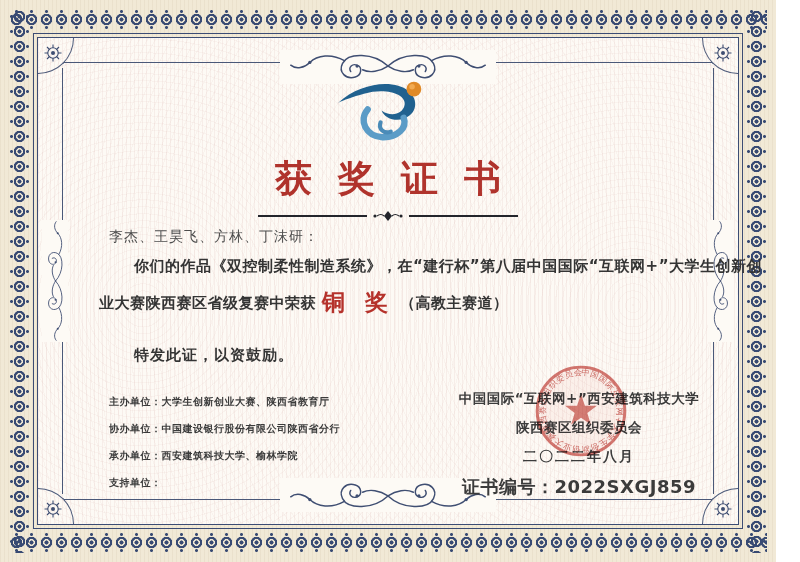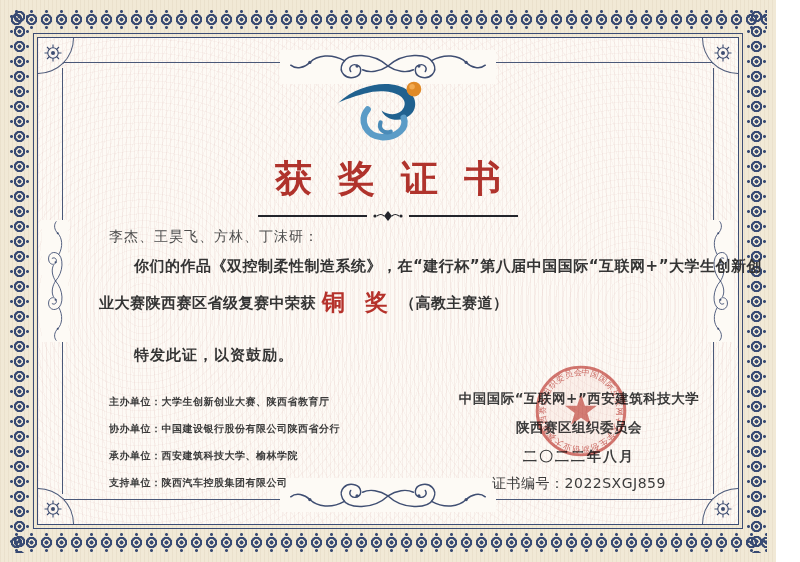--- a/index.html
+++ b/index.html
@@ -94,21 +94,21 @@
   .advisor { left:96px; top:281px; font-size:14px; font-weight:700; }
   .advisor .names { font-weight:400; color:#4c4c4c; letter-spacing:2px; }
   .closing { left:96px; top:308px; font-size:15px; font-weight:700; letter-spacing:1px; }
 
   .orgs { position:absolute; left:71px; top:350px; font-size:10px; }
   .org-row { height:27px; display:flex; align-items:center; font-weight:700; color:#3b3b3b; letter-spacing:.5px; }
 
   .issuer { position:absolute; left:408px; top:352px; width:266px; text-align:center; }
   .issuer-line { font-size:13.5px; font-weight:700; color:#3b3b3b; margin-bottom:11px; letter-spacing:.5px; }
   .issuer-date { font-size:14px; font-weight:700; color:#3b3b3b; margin-bottom:9px; letter-spacing:2px; }
-  .cert-no { font-size:14px; font-weight:400; color:#3b3b3b; letter-spacing:.5px; }
+  .cert-no { font-size:18px; font-weight:700; color:#3b3b3b; letter-spacing:.5px; }
 
   .seal { position:absolute; left:486px; top:316px; width:114px; height:114px;
           mix-blend-mode:multiply; opacity:.85; }
 </style>
 </head>
 <body>
 
 <div class="certificate">
 
   <svg width="0" height="0" style="position:absolute" aria-hidden="true">
@@ -232,21 +232,20 @@
       <div class="org-row">
         <span>协办单位：</span>
         <span>中国建设银行股份有限公司陕西省分行</span>
       </div>
       <div class="org-row">
         <span>承办单位：</span>
         <span>西安建筑科技大学、榆林学院</span>
       </div>
       <div class="org-row">
         <span>支持单位：</span>
-        <span>陕西汽车控股集团有限公司</span>
       </div>
     </div>
 
     <div class="issuer">
       <div class="issuer-line">中国国际“互联网+”西安建筑科技大学</div>
       <div class="issuer-line">陕西赛区组织委员会</div>
       <div class="issuer-date">二〇二二年八月</div>
       <div class="cert-no">
         <span>证书编号：</span><span>2022SXGJ859</span>
       </div>

